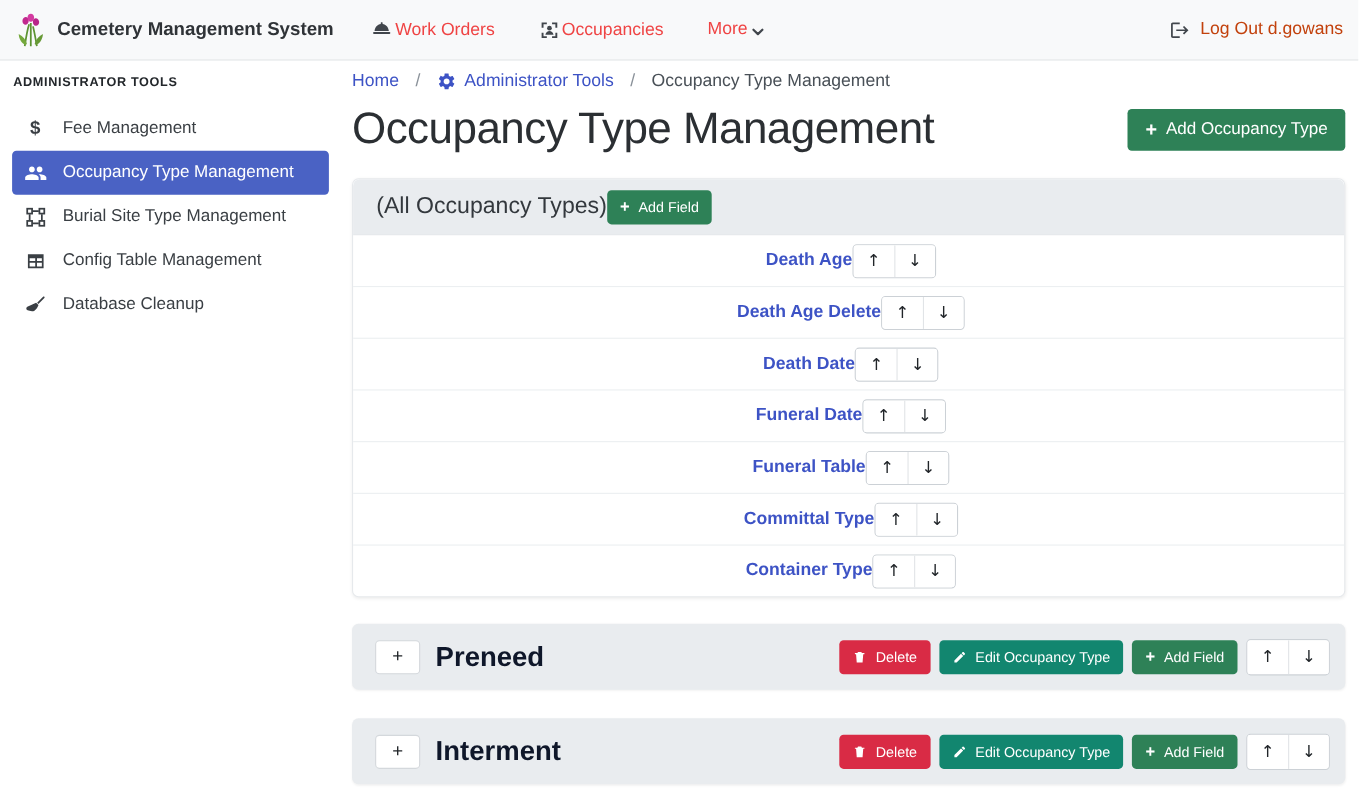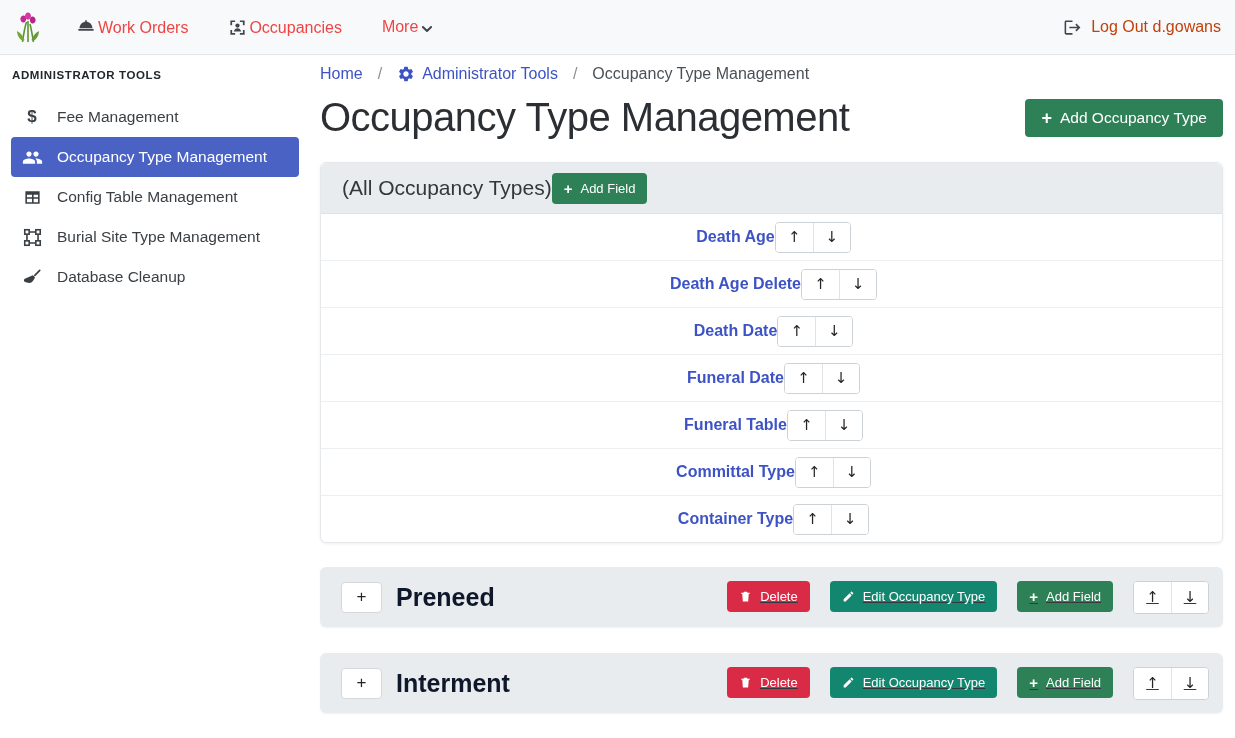--- a/index.html
+++ b/index.html
@@ -73,21 +73,21 @@
   .type-bar .arrow-btn { height:31px; }
 
   
   .type-bar { margin-top:24px; height:60px; background:#e9ecef; border-radius:6px;
               display:flex; align-items:center; padding:0 14px 0 21px; box-sizing:border-box;
               box-shadow:0 1px 2px rgba(0,0,0,.05); }
   .type-bar.second { margin-top:26px; }
   .expand-btn { width:41px; height:31px; background:#fff; border:1px solid #d4d8dc; border-radius:4px;
                 font-size:17px; color:#212529; cursor:pointer; display:flex; align-items:center; justify-content:center; }
   .type-title { margin:0 0 0 14px; font-size:25px; font-weight:700; color:#0f172a; }
-  .bar-actions { margin-left:auto; display:flex; align-items:flex-start; gap:20px;text-decoration:underline; }
+  .bar-actions { margin-left:auto; display:flex; align-items:center; gap:8px; }
 
   svg { display:block; }
 </style>
 </head>
 <body>
 
 <div class="page">
 
   <nav class="topnav">
     <div class="brand">
@@ -97,20 +97,21 @@
           <path d="M14 31 L14 10" stroke="#5d9433" stroke-width="1.6" fill="none"></path>
           <path d="M19.5 31 C18.5 25 17.5 19 16 13" stroke="#5d9433" stroke-width="1.6" fill="none"></path>
           <path d="M9 30 C5 28 3.2 24 3 20 C7 22 9.5 25.5 10.5 29 Z" fill="#74a83c"></path>
           <path d="M19 30 C23 28 24.8 24 25 20 C21 22 18.5 25.5 17.5 29 Z" fill="#679a36"></path>
           <path d="M9.2 4.5 c-1.8.3-2.9 1.8-2.8 3.8.1 2 1.5 3.4 3.1 3.2 1.6-.2 2.7-1.8 2.6-3.8-.1-2-1.3-3.4-2.9-3.2z" fill="#c12a8e"></path>
           <path d="M14 1.5 c-1.7 0-3 1.5-3 3.6 0 2.1 1.3 3.6 3 3.6 s3-1.5 3-3.6 c0-2.1-1.3-3.6-3-3.6z" fill="#d澳3aa0" fill-opacity="0"></path>
           <path d="M14 1.5 c-1.7 0-3 1.5-3 3.6 0 2.1 1.3 3.6 3 3.6 s3-1.5 3-3.6 c0-2.1-1.3-3.6-3-3.6z" fill="#d43aa0"></path>
           <path d="M18.8 5.5 c1.8.3 2.9 1.8 2.8 3.8-.1 2-1.5 3.4-3.1 3.2-1.6-.2-2.7-1.8-2.6-3.8.1-2 1.3-3.4 2.9-3.2z" fill="#b82589"></path>
         </svg>
       </span>
+      <span class="brand-text">Cemetery Management System</span>
     </div>
 
     <div class="nav-links">
       <a class="nav-link">
         <span class="nav-icon">
           <svg width="20" height="20" viewBox="0 0 24 24" fill="currentColor">
             <path d="M4.2 13.4C4.5 9.2 7.3 6.1 11 5.7V4.5c0-.3.2-.5.5-.5h1c.3 0 .5.2.5.5v1.2c3.7.4 6.5 3.5 6.8 7.7H4.2z"></path>
             <rect x="2.6" y="14.4" width="18.8" height="2.2" rx="1"></rect>
           </svg>
         </span>
@@ -163,38 +164,38 @@
           <span class="side-icon">
             <svg width="21" height="21" viewBox="0 0 24 24" fill="currentColor">
               <path d="M16 11c1.66 0 2.99-1.34 2.99-3S17.66 5 16 5c-1.66 0-3 1.34-3 3s1.34 3 3 3zm-8 0c1.66 0 2.99-1.34 2.99-3S9.66 5 8 5C6.34 5 5 6.34 5 8s1.34 3 3 3zm0 2c-2.33 0-7 1.17-7 3.5V19h14v-2.5c0-2.33-4.67-3.5-7-3.5zm8 0c-.29 0-.62.02-.97.05 1.16.84 1.97 1.97 1.97 3.45V19h6v-2.5c0-2.33-4.67-3.5-7-3.5z"></path>
             </svg>
           </span>
           <span>Occupancy Type Management</span>
         </a>
 
         <a class="side-item">
           <span class="side-icon">
-            <svg width="19" height="19" viewBox="0 0 24 24" fill="currentColor">
-              <path d="M3 4h18v16H3V4zm2 4.5v3.2h6.4V8.5H5zm8.4 0v3.2H19V8.5h-5.6zM5 13.7V18h6.4v-4.3H5zm8.4 0V18H19v-4.3h-5.6z"></path>
-            </svg>
-          </span>
-          <span>Config Table Management</span>
-        </a>
-
-        <a class="side-item">
-          <span class="side-icon">
             <svg width="19" height="19" viewBox="0 0 24 24" fill="none" stroke="currentColor" stroke-width="2">
               <path d="M5 8.5v7M19 8.5v7M8.5 5h7M8.5 19h7"></path>
               <rect x="2.2" y="2.2" width="5.6" height="5.6"></rect>
               <rect x="16.2" y="2.2" width="5.6" height="5.6"></rect>
               <rect x="2.2" y="16.2" width="5.6" height="5.6"></rect>
               <rect x="16.2" y="16.2" width="5.6" height="5.6"></rect>
             </svg>
           </span>
           <span>Burial Site Type Management</span>
+        </a>
+
+        <a class="side-item">
+          <span class="side-icon">
+            <svg width="19" height="19" viewBox="0 0 24 24" fill="currentColor">
+              <path d="M3 4h18v16H3V4zm2 4.5v3.2h6.4V8.5H5zm8.4 0v3.2H19V8.5h-5.6zM5 13.7V18h6.4v-4.3H5zm8.4 0V18H19v-4.3h-5.6z"></path>
+            </svg>
+          </span>
+          <span>Config Table Management</span>
         </a>
 
         <a class="side-item">
           <span class="side-icon">
             <svg width="20" height="20" viewBox="0 0 24 24" fill="currentColor">
               <path d="M20.6 3.4c.4-.4 1-.4 1.4 0 .4.4.4 1 0 1.4l-6.5 6.5-1.4-1.4 6.5-6.5z"></path>
               <path d="M13 9.8l2.6 2.6c-.8 2-2.4 5.1-4.4 6.1-2.3 1.2-5.8.2-7.4-.4-.5-.2-.9-.5-1.2-1-.6-1-.2-2.3.8-2.9l9.6-4.4z"></path>
             </svg>
           </span>
           <span>Database Cleanup</span>

